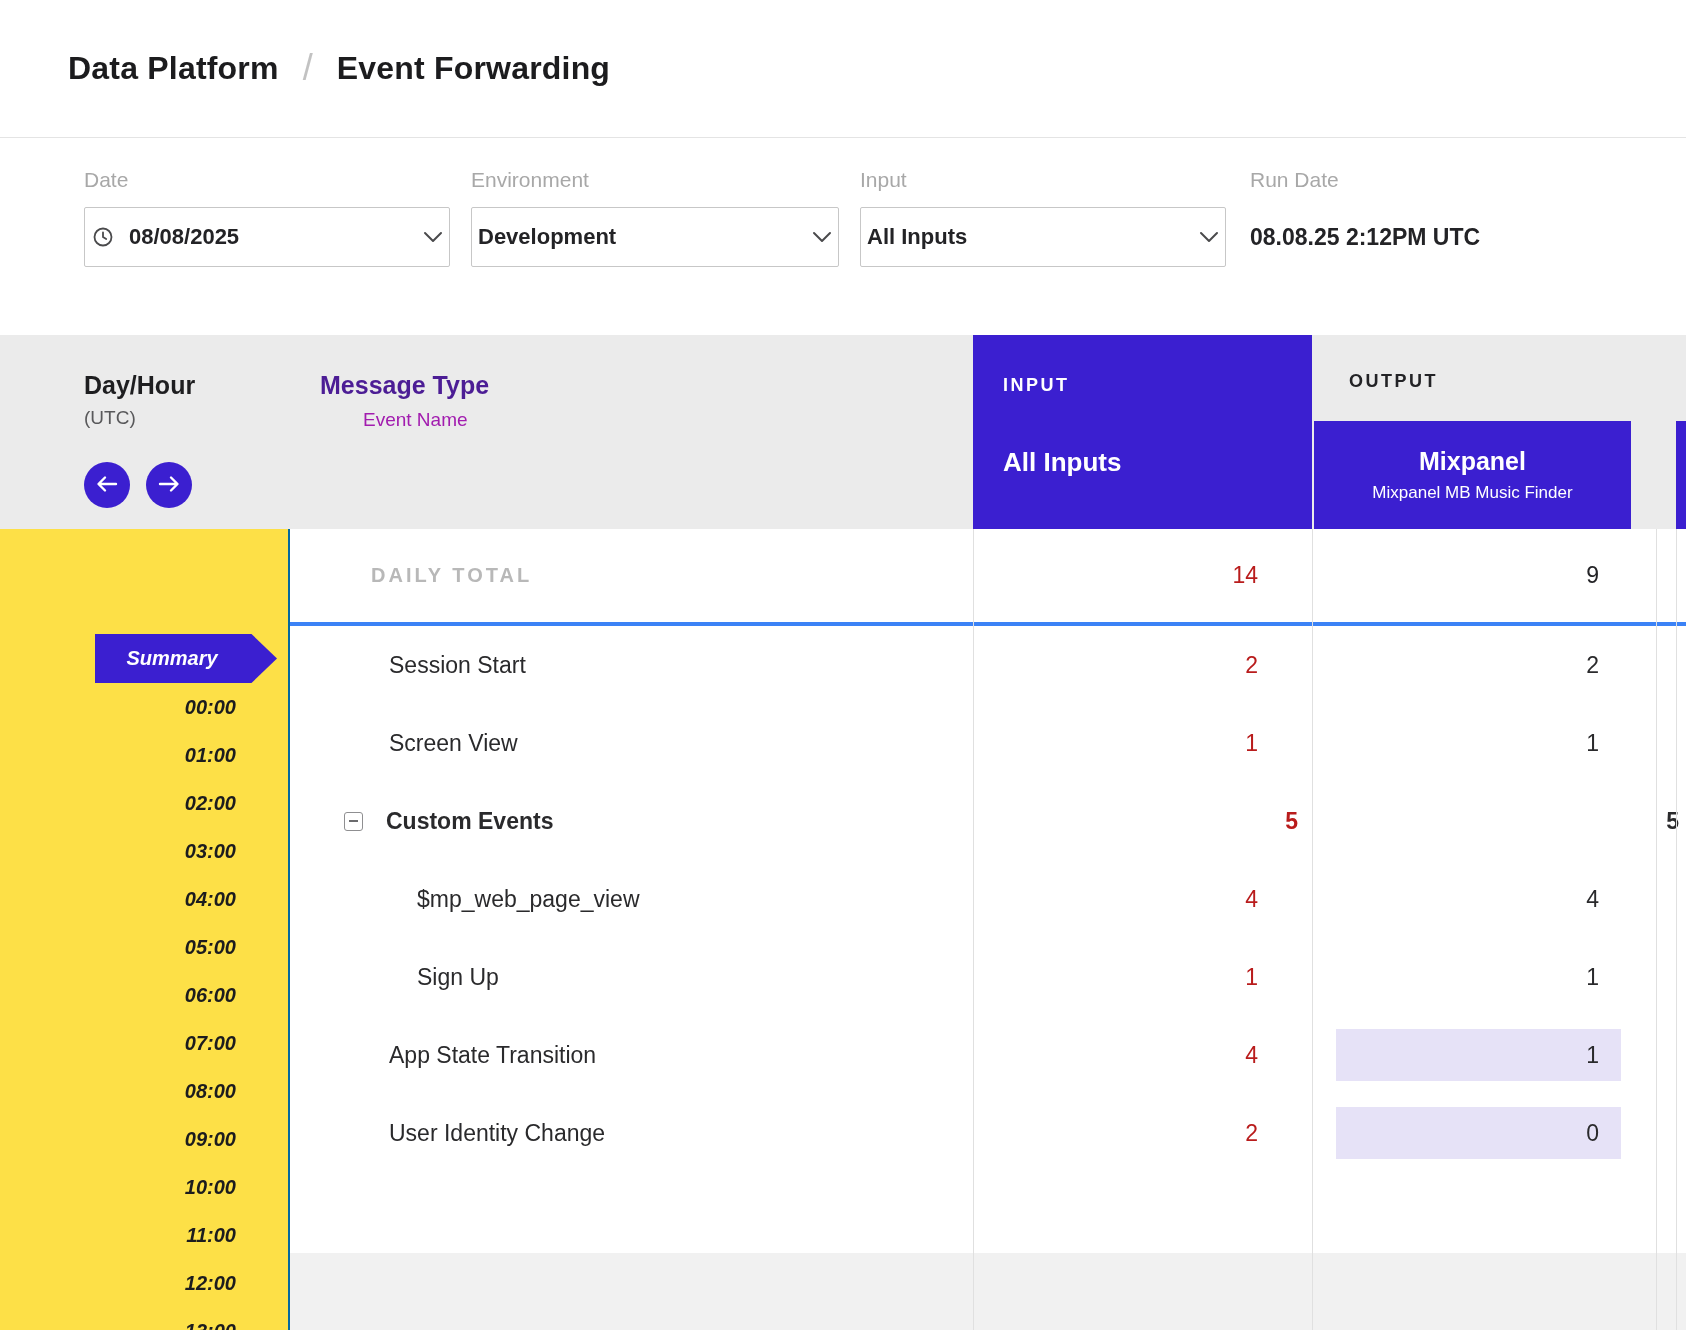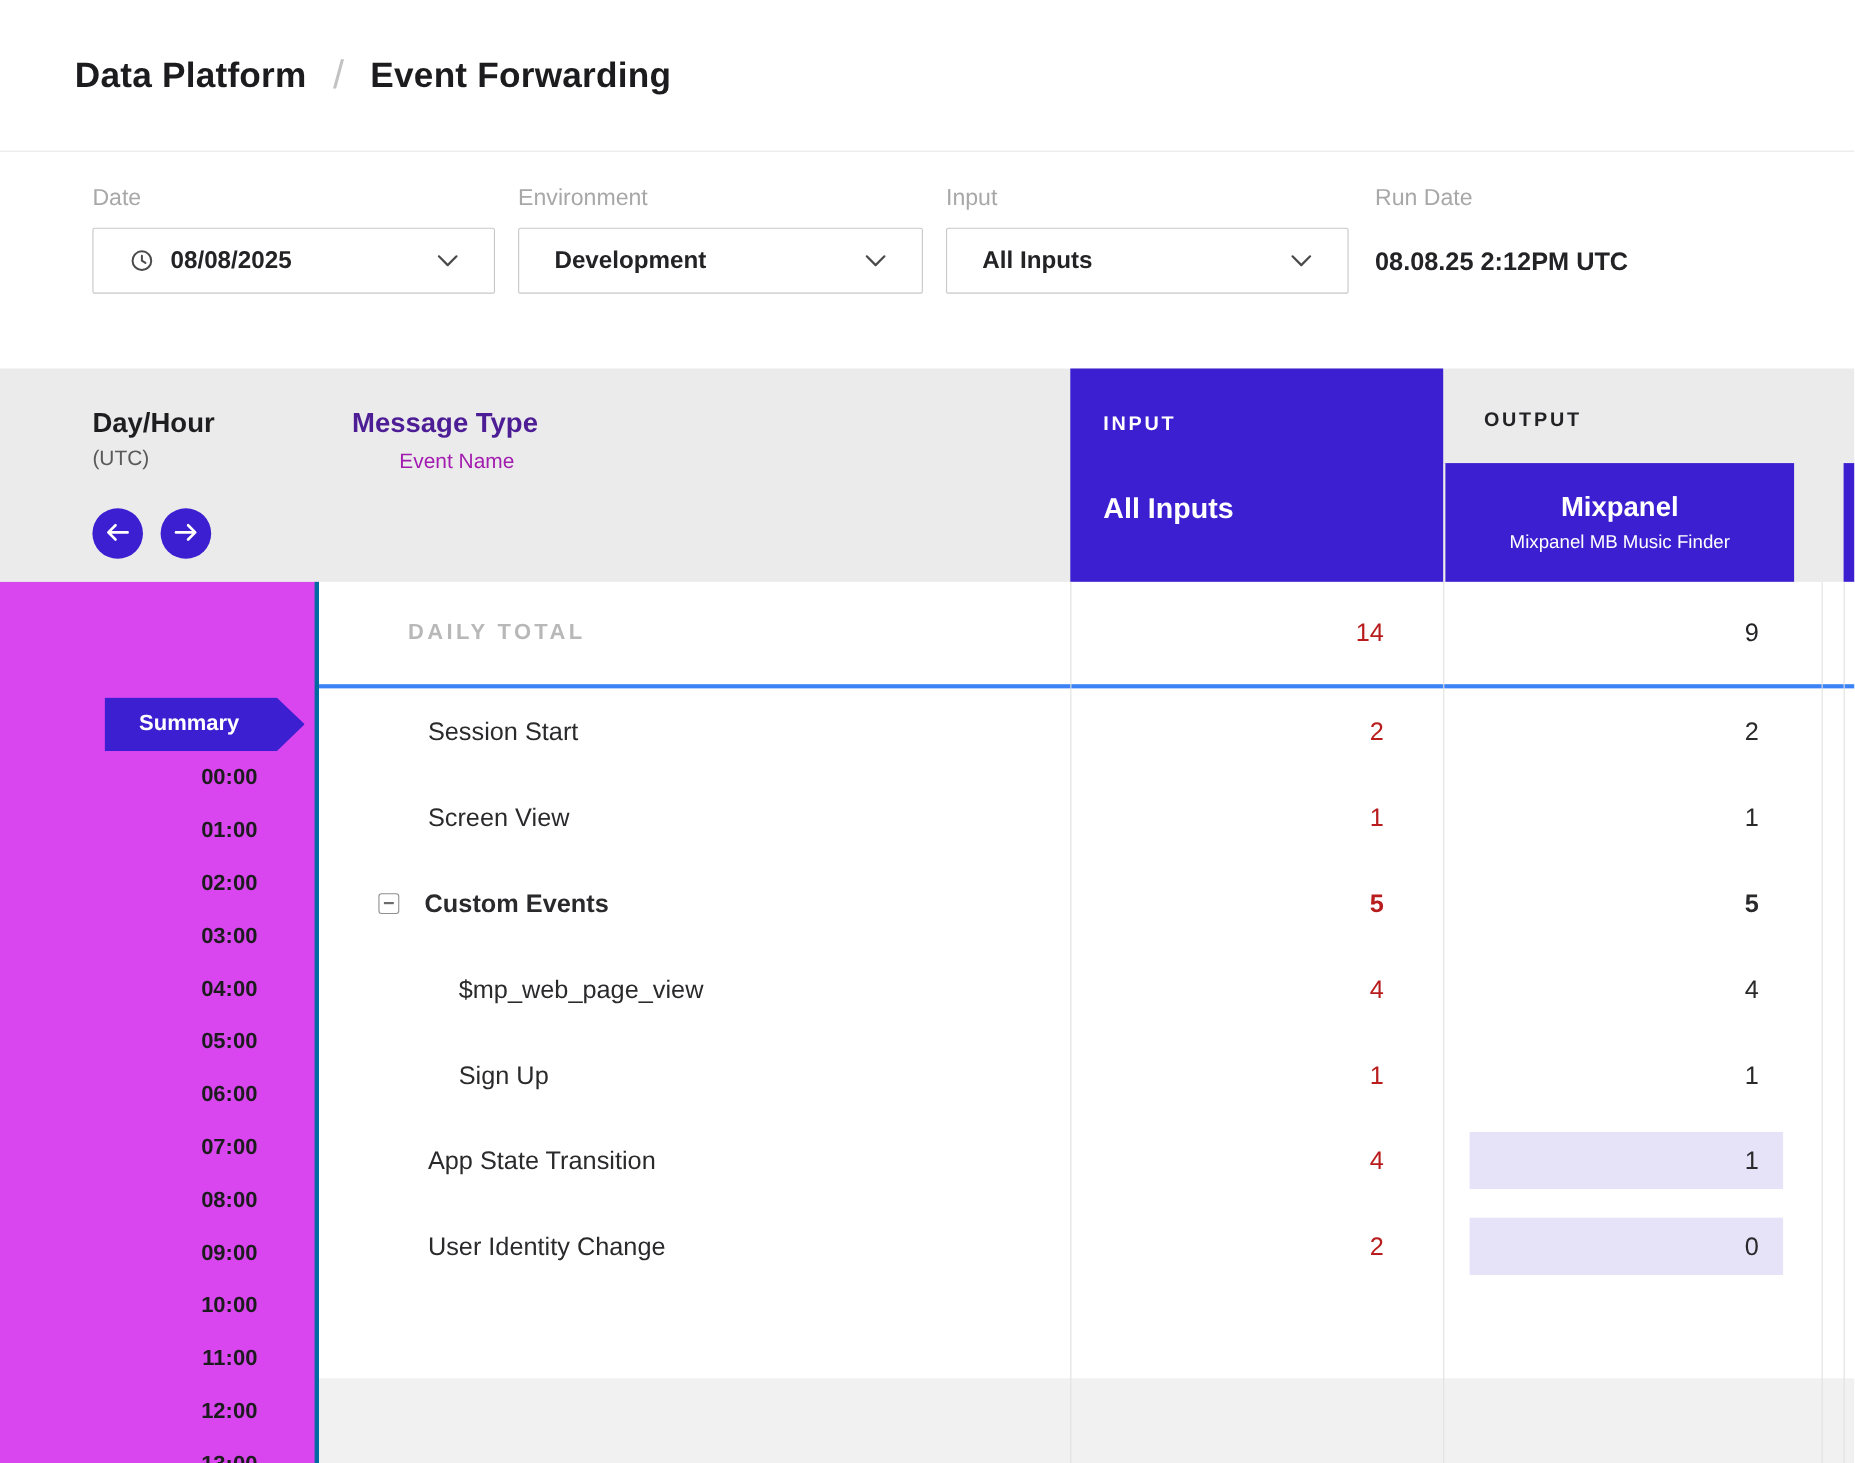--- a/index.html
+++ b/index.html
@@ -27,21 +27,21 @@
   
   .filter-bar{
     height:197px;padding:30px 0 0 84px;display:flex;background:#fff;
   }
   .filter-group{width:366px;margin-right:21px;}
   .filter-group.env{width:368px;}
   .filter-group.run{width:auto;margin-left:3px;}
   .filter-label{font-size:21px;color:#A8A8A8;margin-bottom:15px;}
   .dropdown{
     height:60px;border:1px solid #C7C7C7;background:#fff;border-radius:2px;
-    display:flex;align-items:center;padding:0 32px;cursor:pointer;
+    display:flex;align-items:center;padding:0 6px;cursor:pointer;
   }
   .dropdown .val{font-size:22px;font-weight:700;color:#232326;}
   .dropdown .chev{margin-left:auto;display:flex;align-items:center;}
   .clock{margin-right:14px;display:flex;align-items:center;}
   .run-value{height:60px;display:flex;align-items:center;font-size:23px;font-weight:700;color:#232326;}
 
   
   .grid-area{position:absolute;top:335px;left:0;width:1686px;height:995px;}
 
   .grid-header{position:absolute;top:0;left:0;width:1686px;height:194px;background:#EBEBEB;}
@@ -70,21 +70,21 @@
     background:var(--accent);color:#fff;border-left:2px solid #EBEBEB;
     display:flex;flex-direction:column;align-items:center;justify-content:center;cursor:pointer;
   }
   .mixpanel-name{font-size:25px;font-weight:700;}
   .mixpanel-sub{font-size:17px;margin-top:7px;}
   .next-output-sliver{position:absolute;left:1676px;top:86px;width:10px;height:108px;background:var(--accent);}
 
   
   .left-col{
     position:absolute;left:0;top:194px;width:290px;height:801px;
-    background:#d946ef;border-right:4px solid #0369a1;overflow:hidden;
+    background:#fde047;border-right:2px solid #0369a1;overflow:hidden;font-style:italic;
   }
   .summary-badge{
     position:absolute;left:95px;top:105px;width:182px;height:49px;background:var(--accent);
     clip-path:polygon(0 0,86% 0,100% 50%,86% 100%,0 100%);
     color:#fff;font-size:20px;font-weight:700;
     display:flex;align-items:center;justify-content:center;padding-right:28px;cursor:pointer;
   }
   .hour{
     position:absolute;right:52px;font-size:20px;font-weight:700;color:#1C1C1E;
     line-height:24px;cursor:pointer;text-align:right;
@@ -99,21 +99,21 @@
   .daily-label{padding-left:81px;font-size:20px;font-weight:700;letter-spacing:3px;color:#B8B8B8;}
   .num-in{text-align:right;padding-right:54px;font-size:23px;color:#b91c1c;}
   .num-out-simple{text-align:right;padding-right:57px;font-size:23px;color:#232326;}
 
   
   .rows-area{position:absolute;left:290px;top:291px;width:1396px;height:627px;background:#fff;}
   .event-row{
     height:78px;display:grid;grid-template-columns:683px 339px 344px 1fr;align-items:center;
     font-size:23px;color:#2A2A2C;
   }
-  .event-row.bold{font-weight:700;}
+  .event-row.bold{font-weight:700;gap:40px;}
   .name-cell{padding-left:99px;display:flex;align-items:center;}
   .event-row.indent .name-cell{padding-left:127px;}
   .event-row.collapsible .name-cell{padding-left:54px;}
   .collapse-box{
     display:none;width:19px;height:19px;border:1.5px solid #8F8F91;border-radius:3px;
     margin-right:23px;position:relative;cursor:pointer;flex:0 0 auto;background:#fff;
   }
   .event-row.collapsible .collapse-box{display:inline-block;}
   .collapse-box::after{
     content:"";position:absolute;left:4px;right:4px;top:50%;height:2px;margin-top:-1px;background:#6B6B6D;

